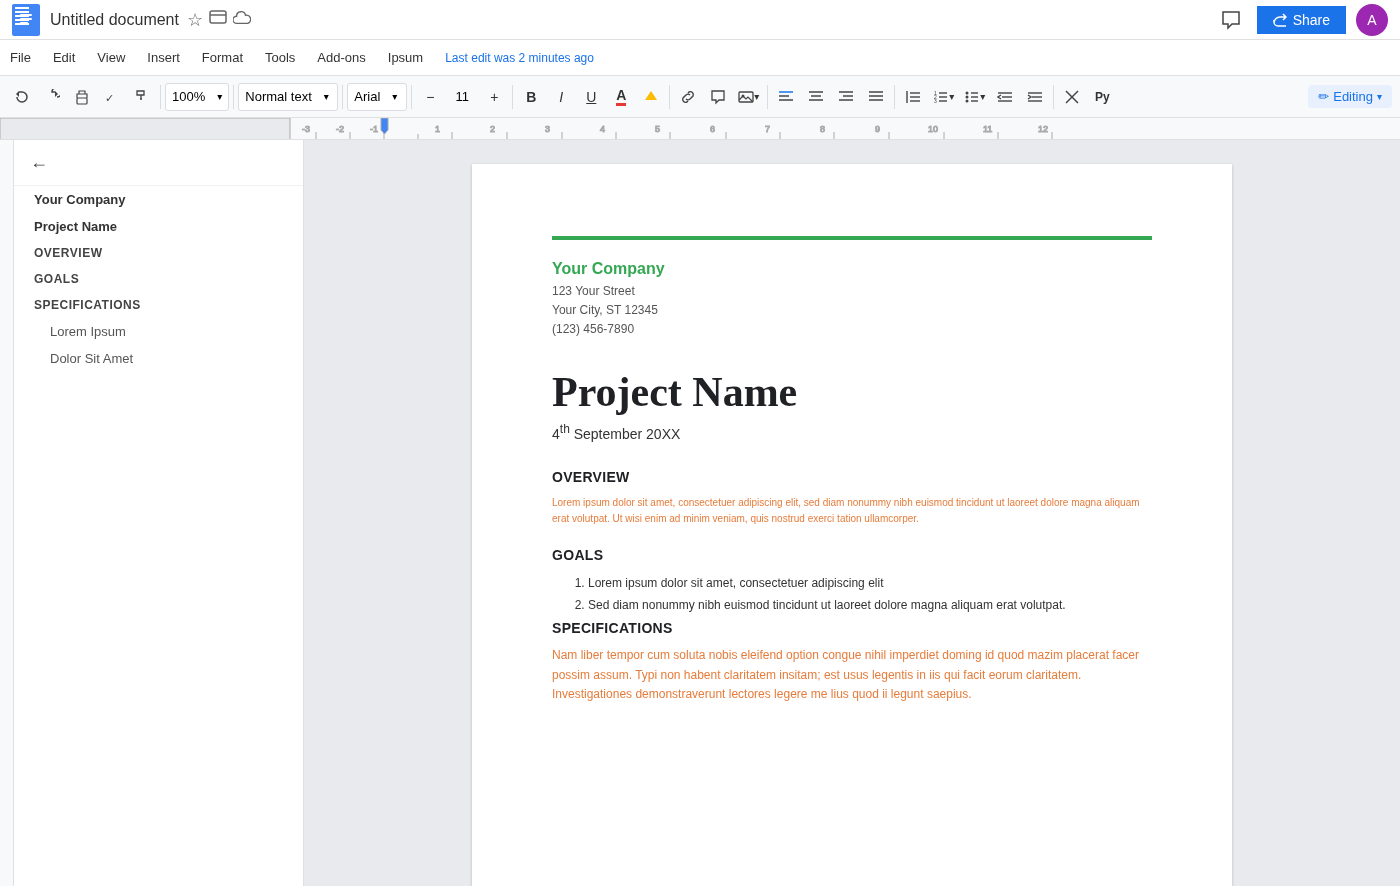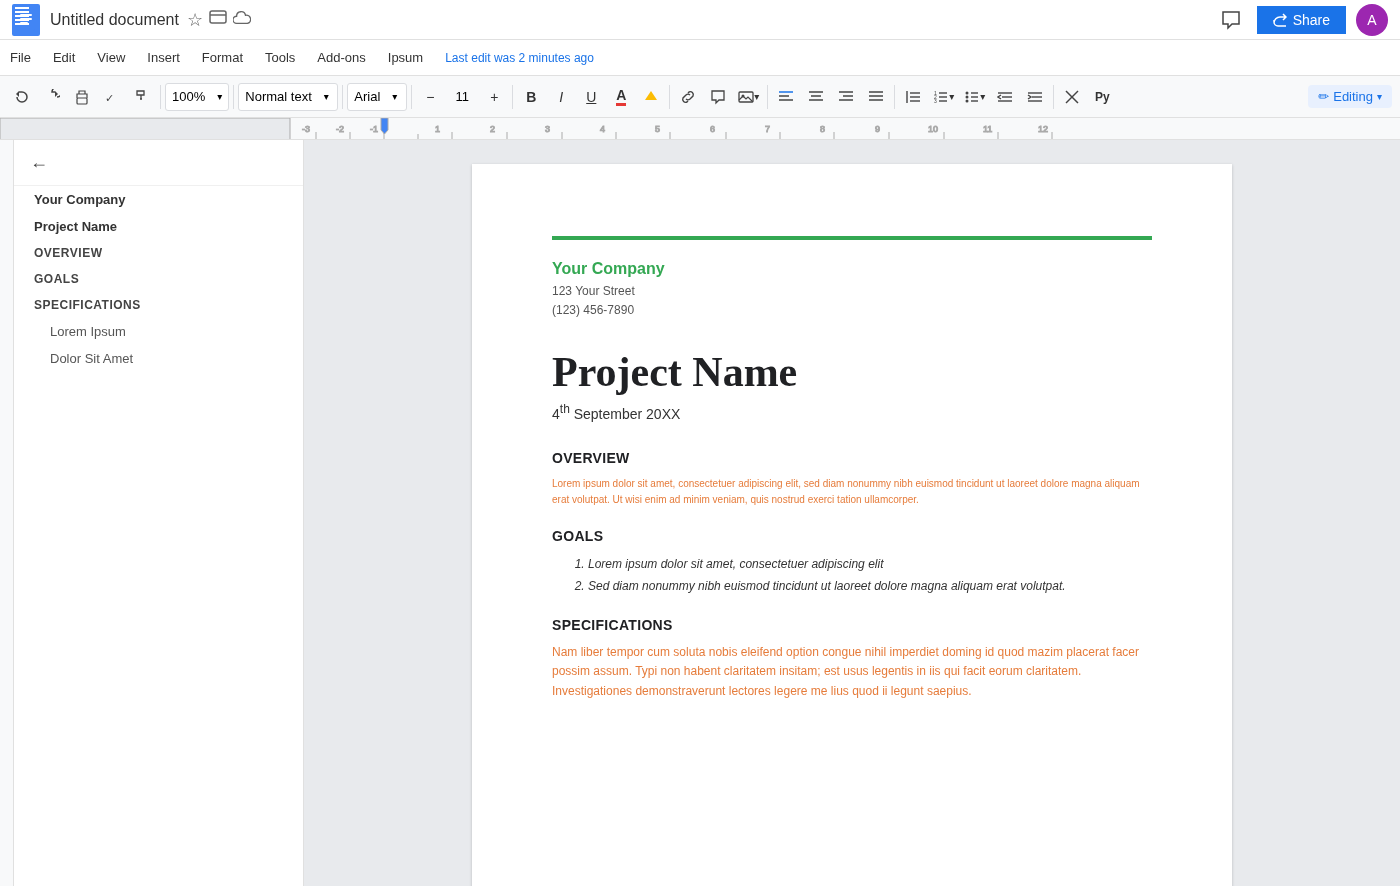--- a/index.html
+++ b/index.html
@@ -210,22 +210,21 @@
       line-height: 1.6;
       margin-bottom: 20px;
     }
     .body-text-dark {
       font-size: 12px;
       color: #e67c3b;
       line-height: 1.6;
     }
     ol.goals-list {
       padding-left: 36px;
-      margin-bottom: 20px;
-      font-style: italic;
+      margin-bottom: 4px;
     }
     ol.goals-list li {
       font-size: 12px;
       color: #333;
       line-height: 1.8;
     }
     .vertical-ruler {
       width: 14px;
       background: #f8f9fa;
       border-right: 1px solid #e0e0e0;
@@ -516,20 +515,21 @@
     <div class="outline-item outline-sub">Dolor Sit Amet</div>
   </div>
 
   <div id="doc-area">
     <div id="page">
 
       <div class="green-line"></div>
 
       <div class="company-name">Your Company</div>
       <div class="address-line">123 Your Street</div>
+      <div class="address-line">Your City, ST 12345</div>
       <div class="address-line">(123) 456-7890</div>
 
       <div class="project-title">Project Name</div>
       <div class="project-date">
         <span>4</span><sup>th</sup><span> September 20XX</span>
       </div>
 
       <div class="section-heading">OVERVIEW</div>
       <p class="body-text">
         <span>Lorem ipsum dolor sit amet, consectetuer adipiscing elit, sed diam nonummy nibh euismod tincidunt ut laoreet dolore magna aliquam erat volutpat. Ut wisi enim ad minim veniam, quis nostrud exerci tation ullamcorper.</span>

